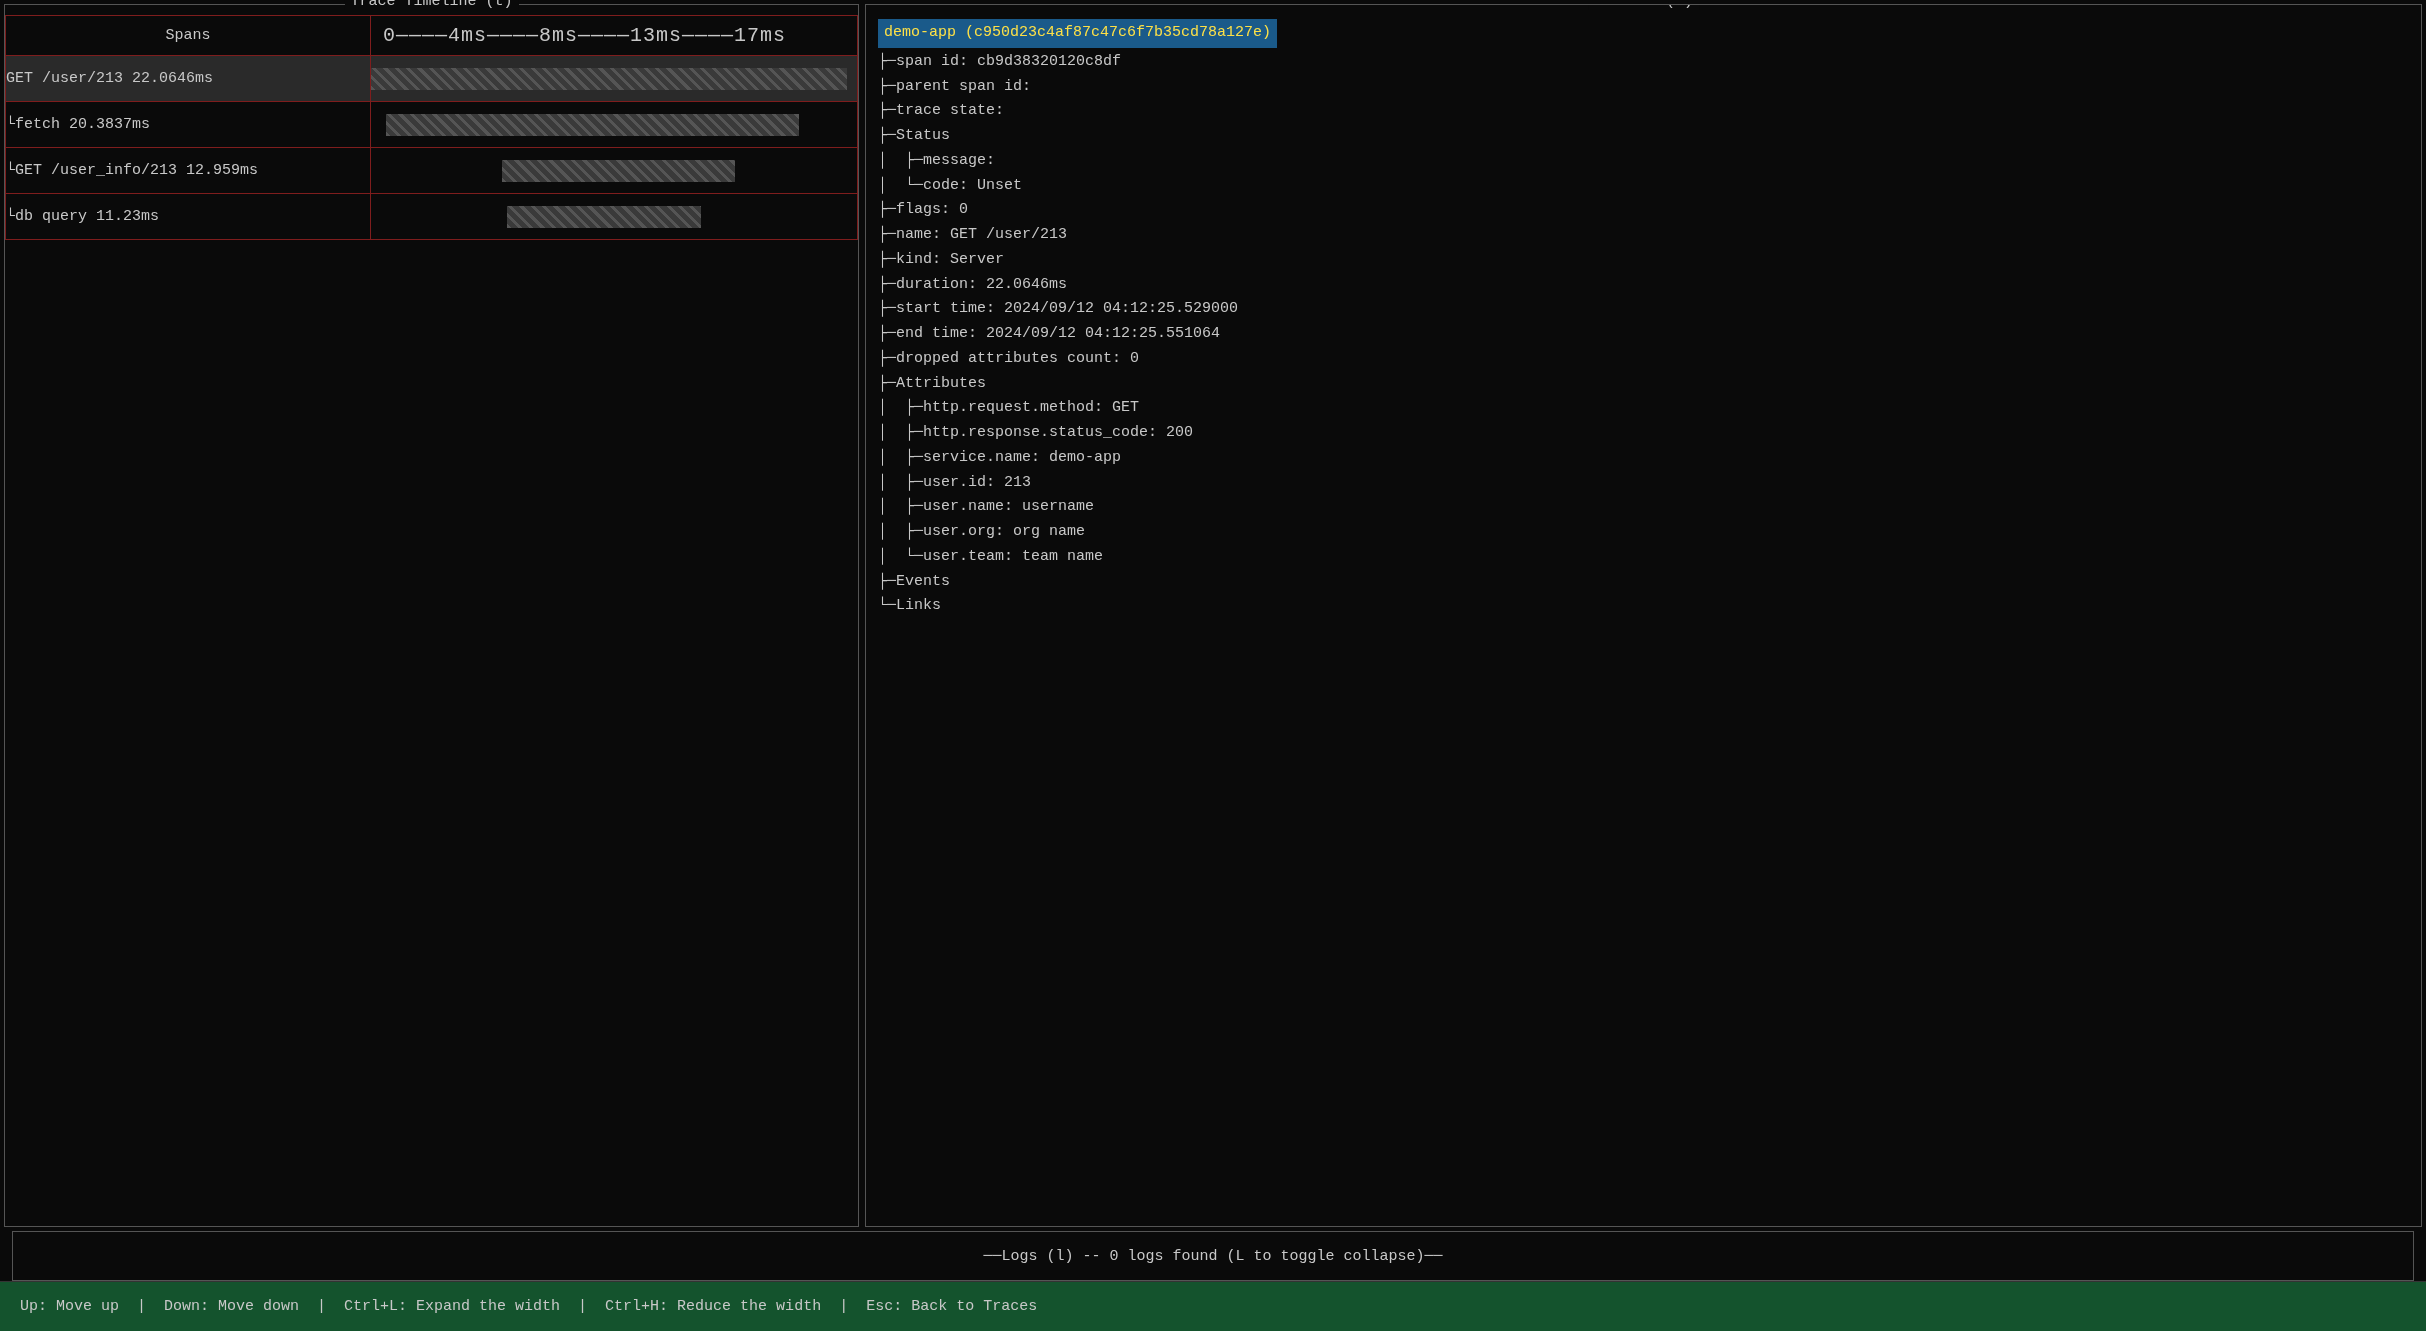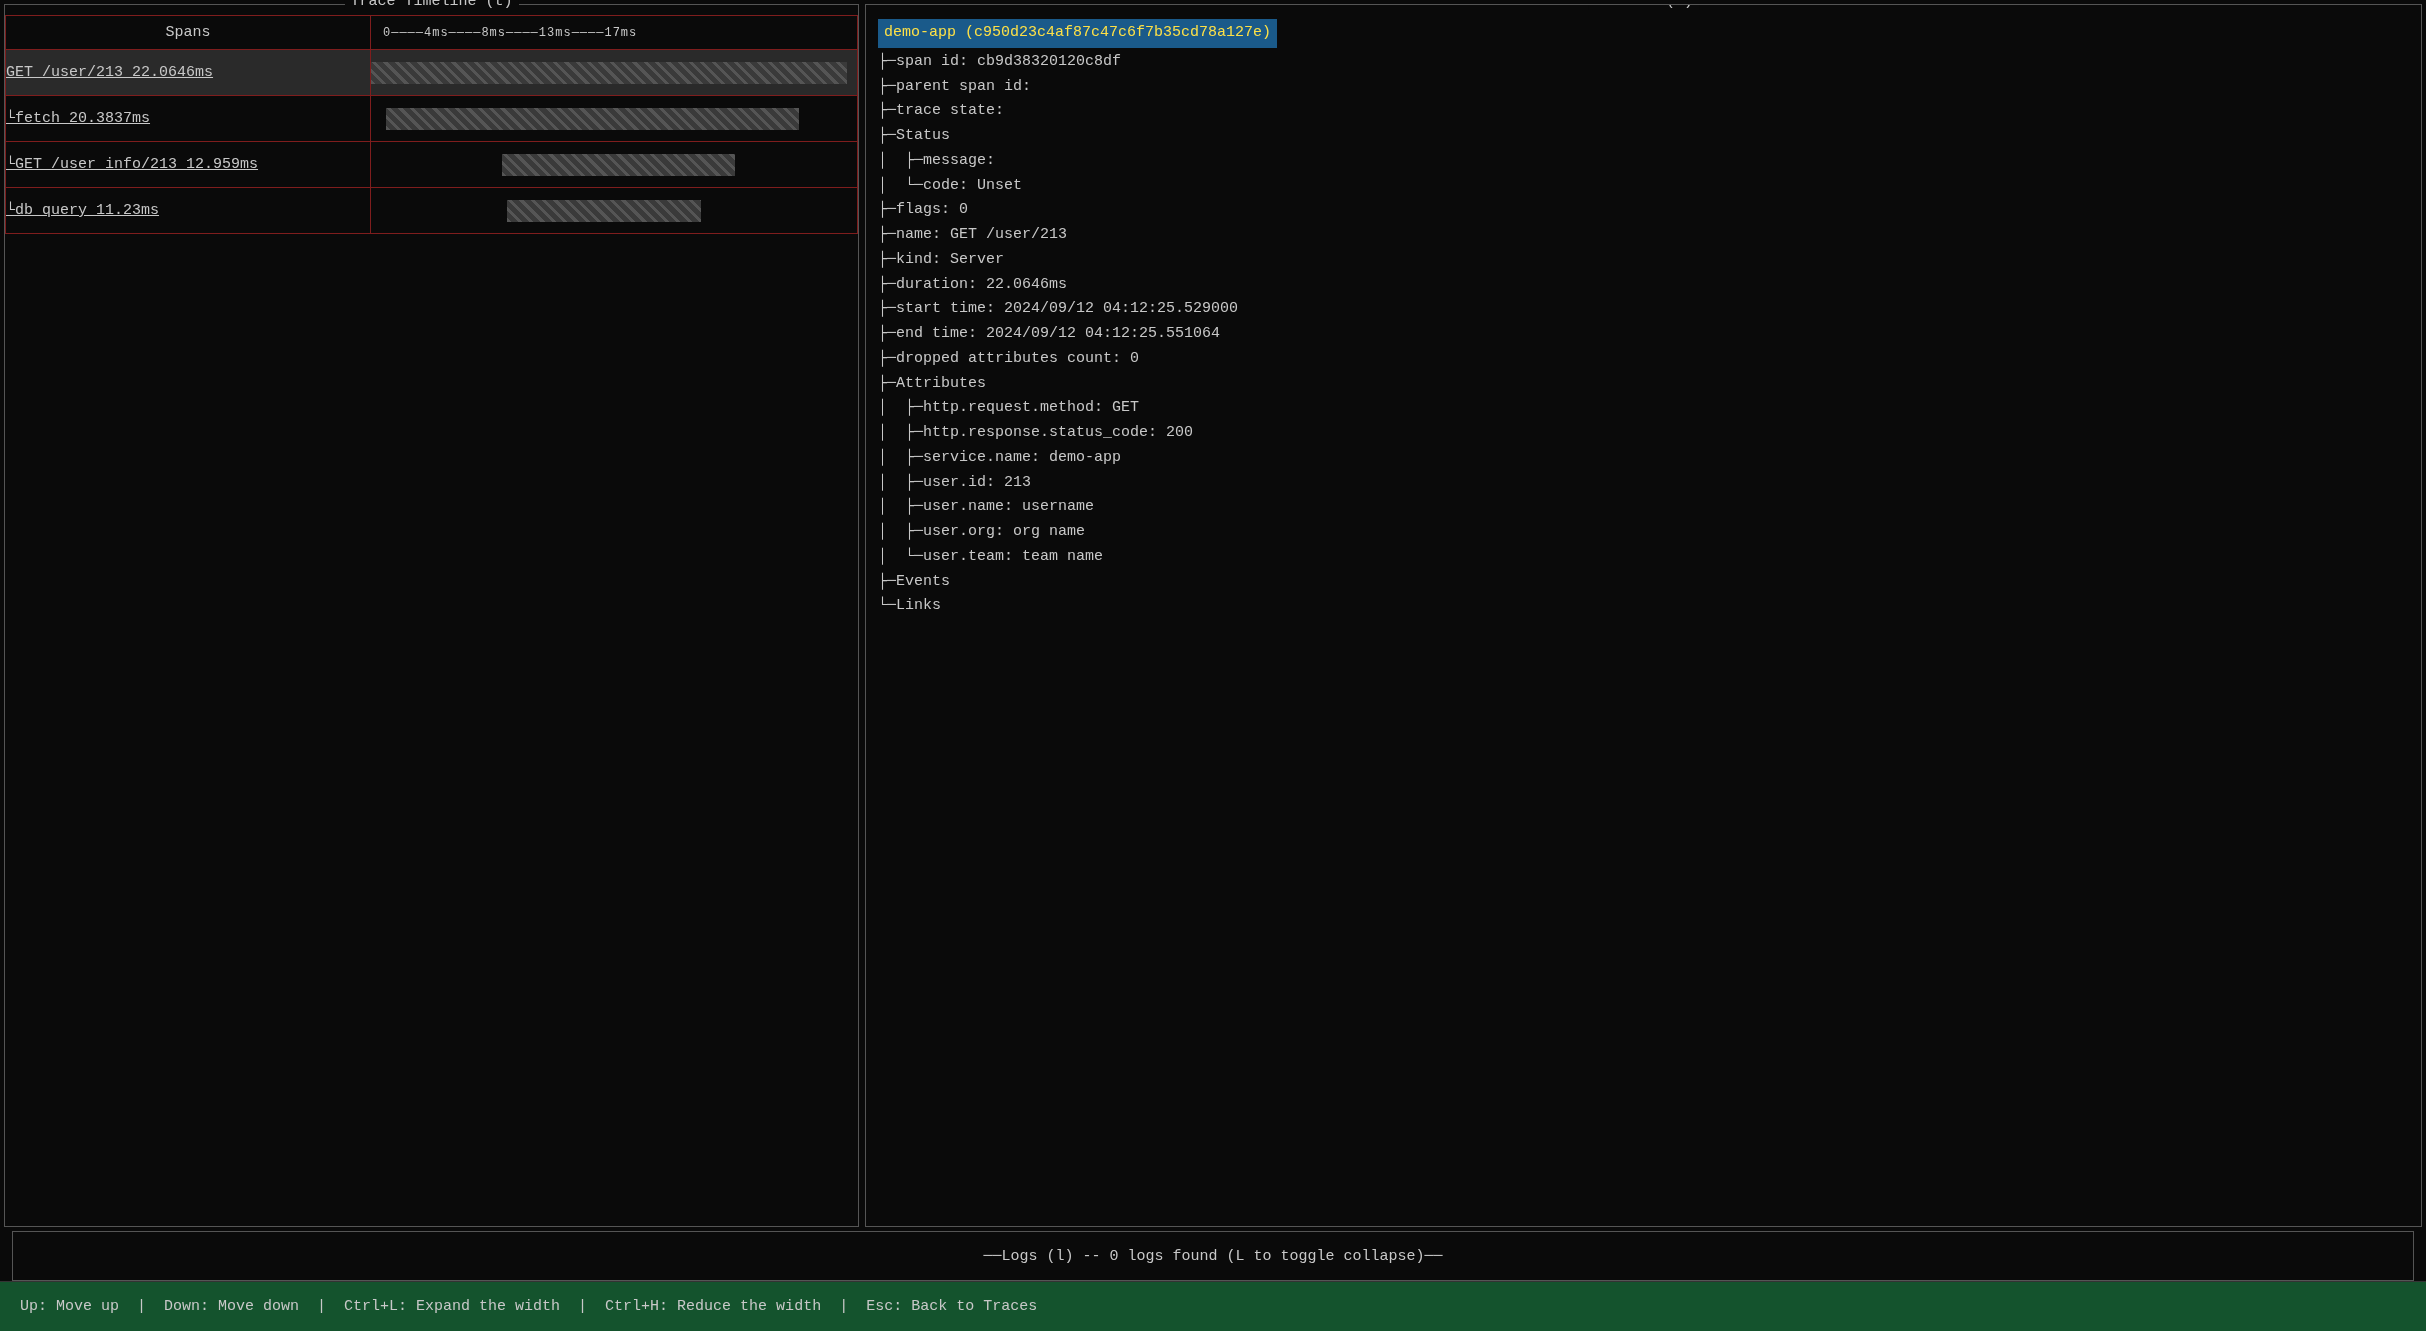--- a/index.html
+++ b/index.html
@@ -67,35 +67,34 @@
     }
 
     .spans-header {
       width: 365px;
       text-align: center !important;
     }
 
     .timeline-header {
       padding: 8px 12px !important;
       color: #888;
-      font-size: 12px;
+      font-size: 20px;
       letter-spacing: 1px;
     }
 
     .trace-table tbody tr td {
       height: 46px;
       vertical-align: middle;
     }
 
     .span-name-cell {
       padding: 8px 12px;
       width: 365px;
       white-space: nowrap;
       overflow: hidden;
-      text-decoration: underline;
     }
 
     .span-selected {
       background-color: #2a2a2a;
     }
 
     .span-bar-cell {
       padding: 0 4px;
       vertical-align: middle;
     }

